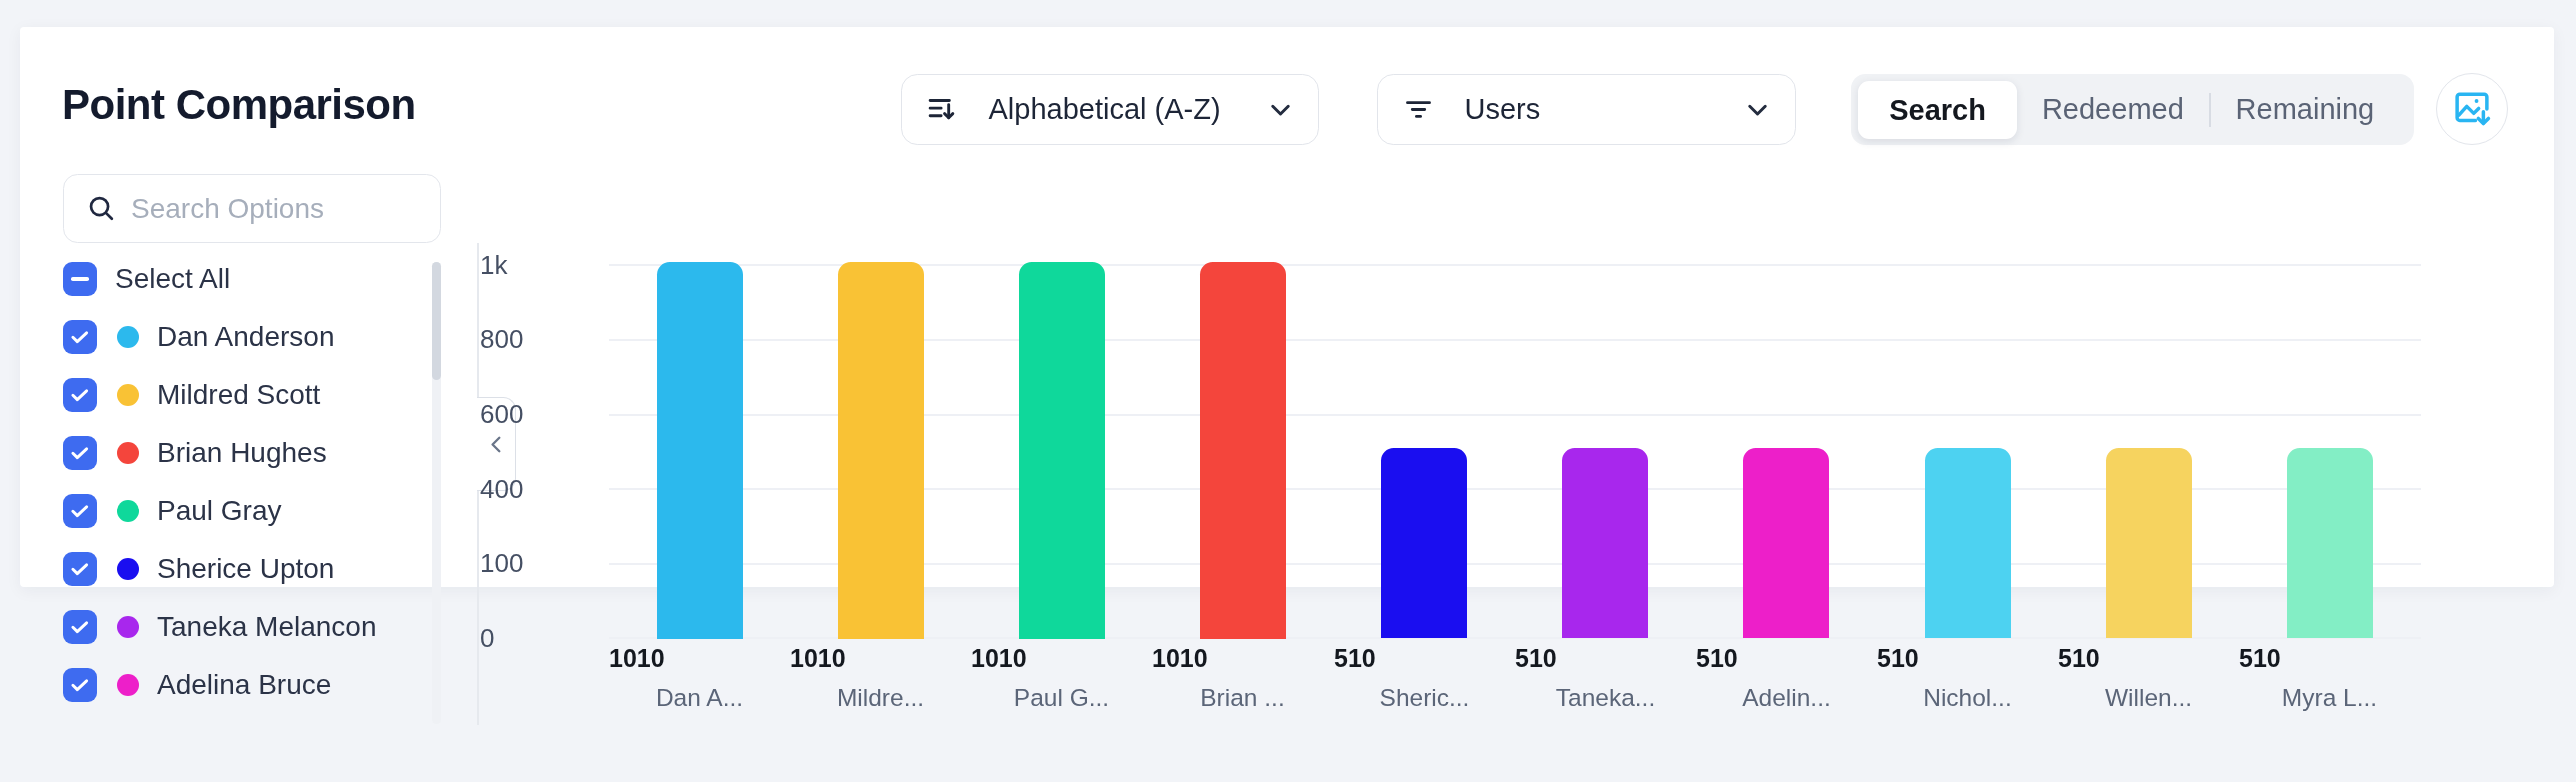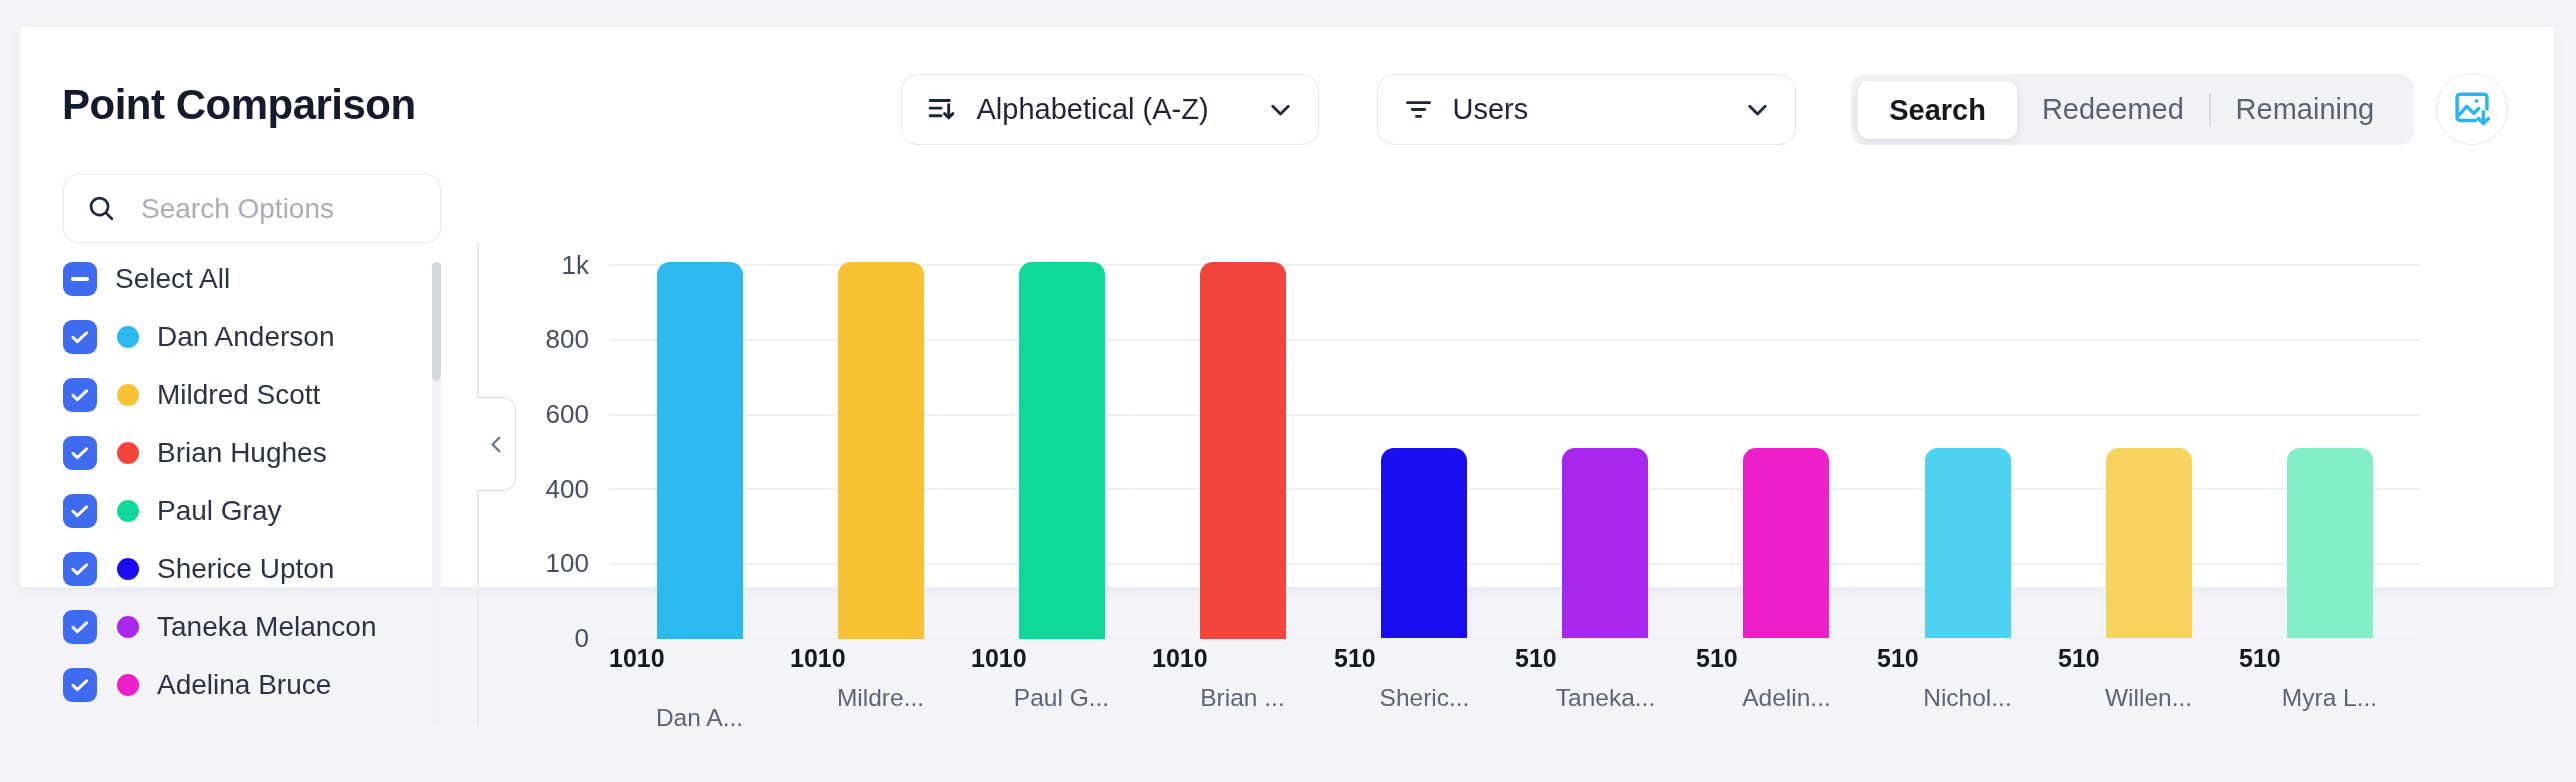--- a/index.html
+++ b/index.html
@@ -16,21 +16,21 @@
     color:#141B2D;letter-spacing:-0.5px;
   }
   
   .search-box{
     position:absolute;left:43px;top:147px;width:378px;height:69px;box-sizing:border-box;
     border:1.8px solid #E3E6EC;border-radius:14.5px;background:#fff;display:flex;align-items:center;
     padding-left:22px;
   }
   .search-box input{
     border:none;outline:none;background:transparent;font-family:inherit;
-    font-size:28px;color:#404040;margin-left:22px;width:299px;
+    font-size:28px;color:#404040;margin-left:12px;width:299px;
   }
   .search-box input::placeholder{color:#A6AEBB;}
   .user-list{position:absolute;left:43px;top:223px;width:366px;}
   .row{height:58px;display:flex;align-items:center;}
   .checkbox{
     width:34px;height:34px;border-radius:9px;display:flex;align-items:center;justify-content:center;flex:none;
   }
   .minus-bar{width:18px;height:3.6px;border-radius:1.8px;background:#fff;}
   .dot{width:22px;height:22px;border-radius:50%;margin-left:20px;flex:none;}
   .row-label{margin-left:18px;font-size:28px;color:#2B3347;font-weight:500;white-space:nowrap;}
@@ -45,40 +45,40 @@
     display:flex;align-items:center;justify-content:center;
   }
   
   .dd{
     position:absolute;top:47px;height:71px;box-sizing:border-box;background:#fff;
     border:1.8px solid #E2E5EB;border-radius:16.3px;display:flex;align-items:center;
     padding:0 22px 0 23.5px;
   }
   .dd-sort{left:881px;width:418px;}
   .dd-users{left:1357px;width:419px;}
-  .dd-label{font-size:29px;color:#1D2537;margin-left:18px;flex:1;white-space:nowrap;}
+  .dd-label{font-size:29px;color:#1D2537;margin-left:30px;flex:1;white-space:nowrap;}
   .tabs{
     position:absolute;left:1831px;top:47px;width:563px;height:71px;box-sizing:border-box;
     background:#F0F2F5;border-radius:14.5px;display:flex;align-items:center;padding:0 11px 0 7.2px;
   }
   .tab{font-size:29px;color:#5A6375;padding:0 25px;white-space:nowrap;}
   .tab.active{
     background:#fff;border-radius:11px;height:58px;line-height:58px;padding:0 31px;
     color:#14181F;font-weight:700;box-shadow:0 2.7px 8.2px rgba(20,30,60,.10);
   }
   .tab-divider{width:1.8px;height:34px;background:#D8DCE3;flex:none;}
   .export-btn{
     position:absolute;left:2416px;top:46px;width:72px;height:72px;box-sizing:border-box;
     border:1.8px solid #E2E5EB;border-radius:50%;background:#fff;
     display:flex;align-items:center;justify-content:center;
   }
   
   .plot{position:absolute;left:589px;top:0;width:1812px;height:732px;}
   .gridline{position:absolute;left:0;width:1812px;height:1.8px;background:#EEF0F5;}
-  .ytick{position:absolute;left:460px;width:109px;text-align:right;font-size:26px;line-height:29px;color:#454F63;}
+  .ytick{position:absolute;left:460px;width:109px;font-size:26px;line-height:29px;color:#454F63;}
   .bar{position:absolute;border-radius:12.7px 12.7px 0 0;}
   .bar-value{position:absolute;font-size:25px;line-height:31px;font-weight:700;color:#14181F;}
   .bar-name{position:absolute;text-align:center;font-size:24.5px;line-height:29px;color:#5B6578;}
   svg{display:block;}
 </style>
 </head>
 <body>
 
 <div class="card">
 
@@ -250,21 +250,21 @@
       <div class="gridline" style="top: 387px;"></div>
       <div class="ytick" style="top: 373px; left: -129px;">600</div>
       <div class="gridline" style="top: 461px;"></div>
       <div class="ytick" style="top: 448px; left: -129px;">400</div>
       <div class="gridline" style="top: 536px;"></div>
       <div class="ytick" style="top: 522px; left: -129px;">100</div>
       <div class="gridline" style="top: 610px;"></div>
       <div class="ytick" style="top: 597px; left: -129px;">0</div>
       <div class="bar" style="left: 48px; top: 235px; width: 86px; height: 377px; background: rgb(44, 185, 237);"></div>
       <div class="bar-value" style="left: 0px; width: 181px; top: 616px;">1010</div>
-      <div class="bar-name" style="left: 0px; width: 181px; top: 656px; margin-top: 20px;">Dan A...</div>
+      <div class="bar-name" style="left: 0px; width: 181px; top: 656px;">Dan A...</div>
       <div class="bar" style="left: 229px; top: 235px; width: 86px; height: 377px; background: rgb(249, 194, 53);"></div>
       <div class="bar-value" style="left: 181px; width: 181px; top: 616px;">1010</div>
       <div class="bar-name" style="left: 181px; width: 181px; top: 656px;">Mildre...</div>
       <div class="bar" style="left: 410px; top: 235px; width: 86px; height: 377px; background: rgb(15, 216, 155);"></div>
       <div class="bar-value" style="left: 362px; width: 181px; top: 616px;">1010</div>
       <div class="bar-name" style="left: 362px; width: 181px; top: 656px;">Paul G...</div>
       <div class="bar" style="left: 591px; top: 235px; width: 86px; height: 377px; background: rgb(244, 69, 60);"></div>
       <div class="bar-value" style="left: 543px; width: 181px; top: 616px;">1010</div>
       <div class="bar-name" style="left: 543px; width: 181px; top: 656px;">Brian ...</div>
       <div class="bar" style="left: 772px; top: 421px; width: 86px; height: 190px; background: rgb(26, 14, 240);"></div>

